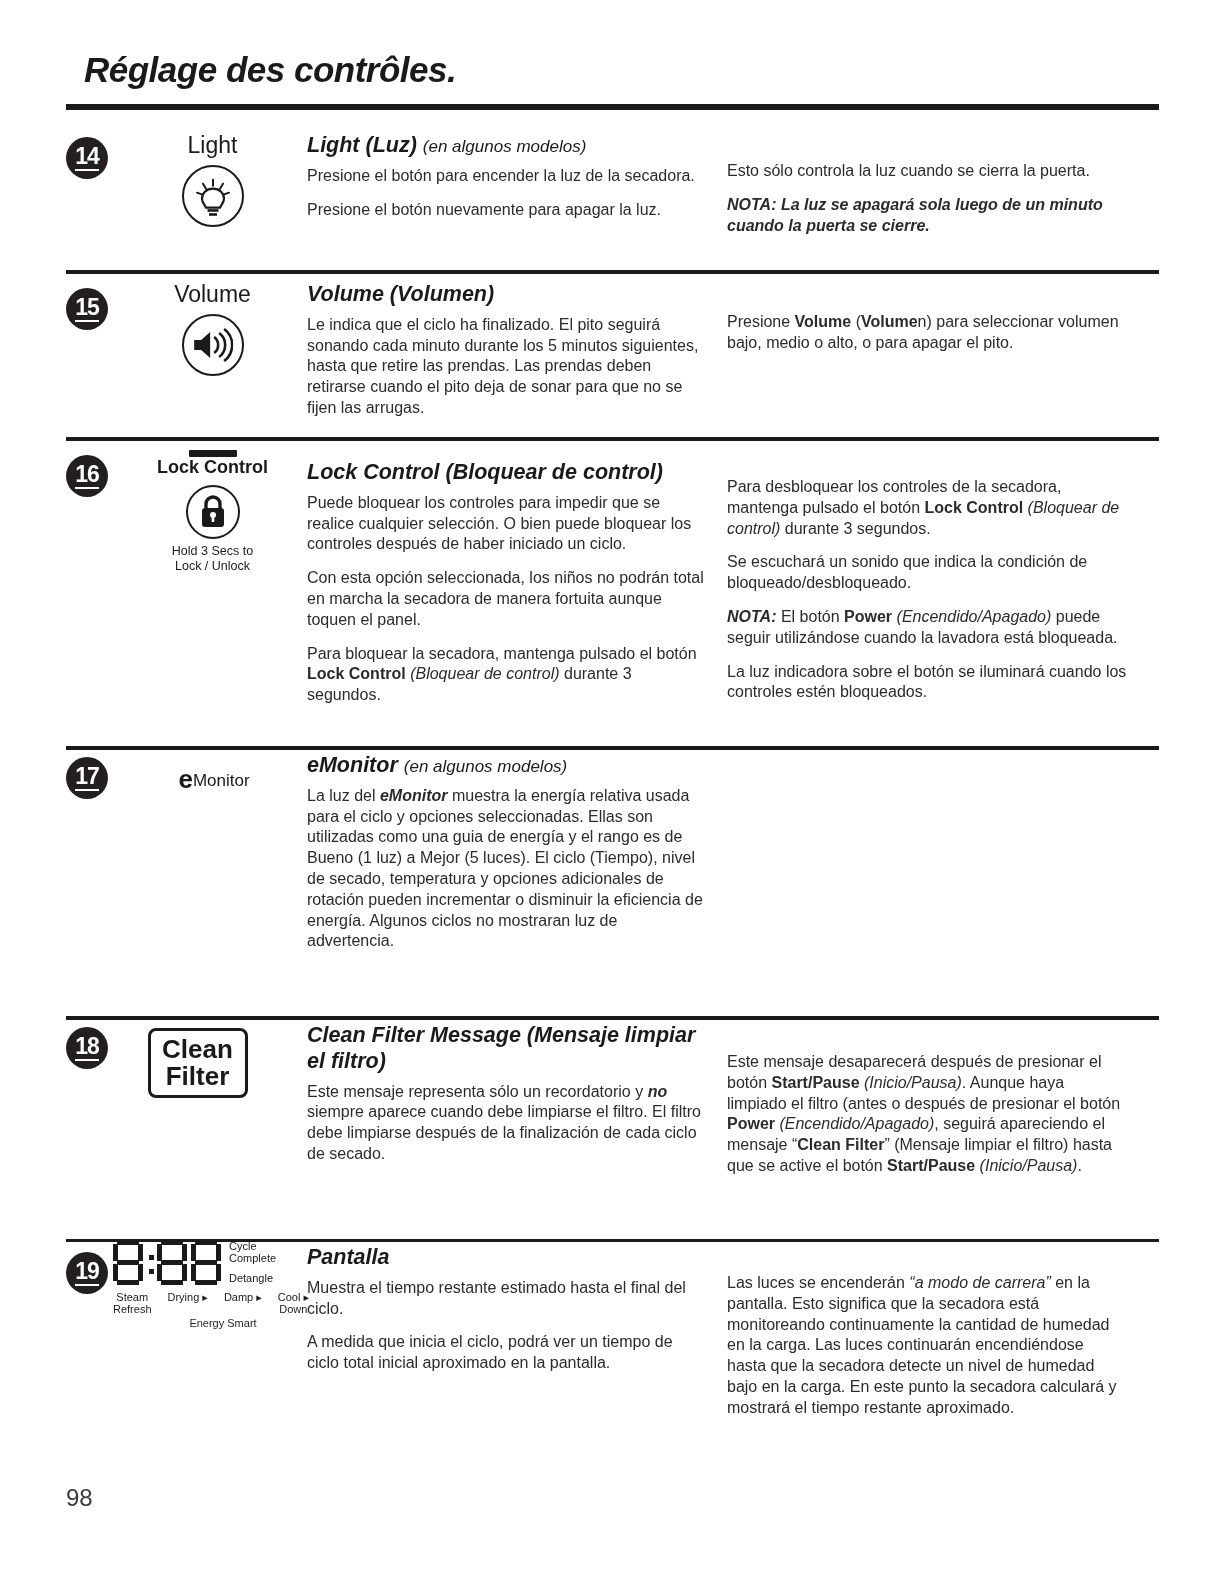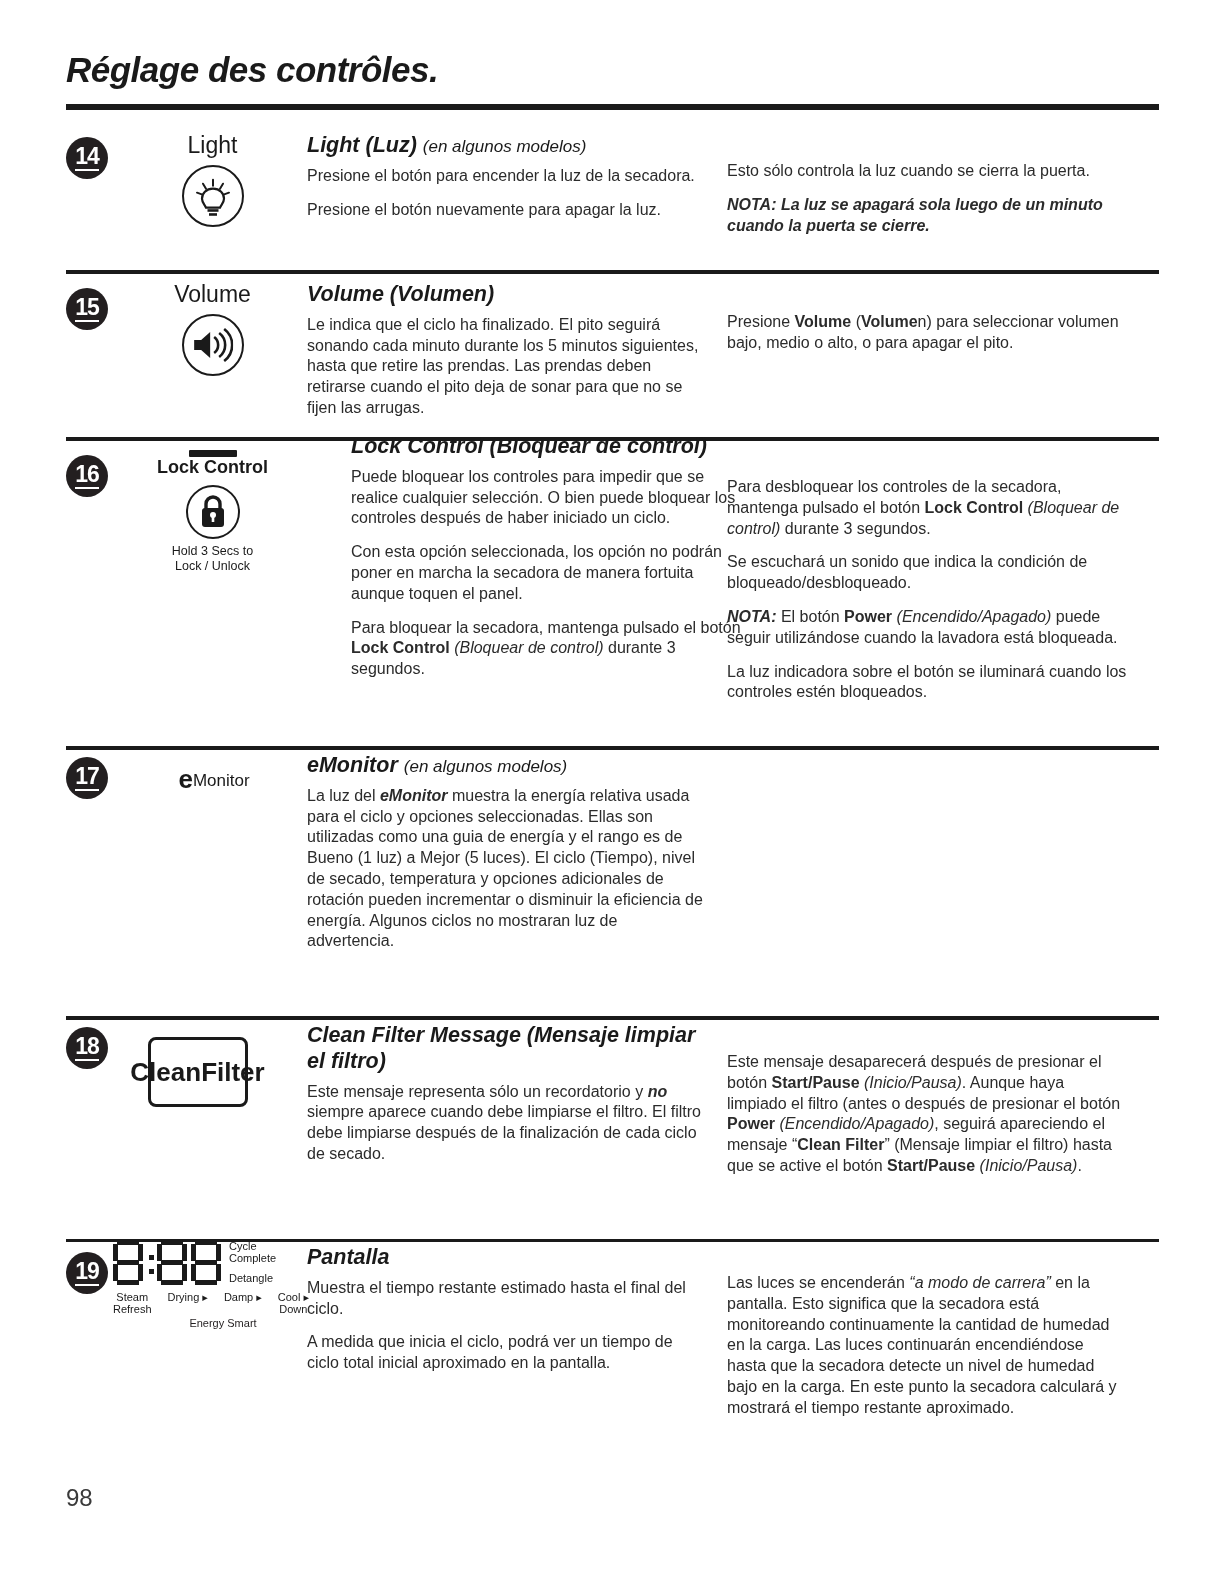--- a/index.html
+++ b/index.html
@@ -9,21 +9,21 @@
     background:#ffffff;
     font-family:"Liberation Sans", sans-serif;
     color:#231f20;
     position:relative;
     overflow:hidden;
   }
   .page { position:absolute; inset:0; }
 
   
   .page-title {
-    position:absolute; left:66px; top:50px;
+    position:absolute; left:84px; top:50px;
     font-size:35px; font-style:italic; font-weight:bold;
     letter-spacing:-0.5px;
     color:#1a1a1a;
   }
   .title-rule {
     position:absolute; left:66px; top:104px;
     width:1093px; height:6px; background:#1a1a1a;
   }
 
   
@@ -114,22 +114,22 @@
   .emon-foot {
     margin-top:6px; font-size:17px; color:#1a1a1a; text-align:center;
     white-space:nowrap; margin-left:8px;
   }
   .emon-foot .e { font-size:26px; font-weight:bold; vertical-align:-2px; }
   .leaf { position:absolute; right:-10px; top:-22px; }
 
   
   .cf-btn {
     width:100px; height:70px; border:3px solid #1a1a1a; border-radius:8px;
-    margin:9px auto; display:flex; align-items:center; justify-content:center;
-    line-height:1.02;
+    margin:0 auto; display:flex; align-items:center; justify-content:center;
+    flex-direction:column; line-height:1.02;
     font-size:26px; font-weight:bold; color:#1a1a1a;
   }
 
   
   .disp-wrap { position:absolute; left:113px; top:1240px; width:200px; }
   .seven-seg { display:flex; align-items:flex-start; }
   .digit { width:30px; height:46px; position:relative; margin-right:4px; }
   .seg { position:absolute; background:#1a1a1a; }
   .seg-h { height:5px; left:4px; width:22px; }
   .seg-v { width:5px; height:17px; }
@@ -241,24 +241,24 @@
           <circle cx="15" cy="20" r="3" fill="#ffffff"></circle>
           <rect x="13.7" y="20" width="2.6" height="7" fill="#ffffff"></rect>
         </svg>
       </div>
       <div class="icon-sub">
         <div>Hold 3 Secs to</div>
         <div>Lock / Unlock</div>
       </div>
     </div>
 
-    <div class="col-mid" style="top:434px;margin-left:44px;">
+    <div class="col-mid" style="top:460px;">
       <div class="sec-head">Lock Control (Bloquear de control)</div>
       <p class="body">Puede bloquear los controles para impedir que se realice cualquier selección. O bien puede bloquear los controles después de haber iniciado un ciclo.</p>
-      <p class="body">Con esta opción seleccionada, los opción no podrán poner en marcha la secadora de manera fortuita aunque toquen el panel.</p>
+      <p class="body">Con esta opción seleccionada, los niños no podrán total en marcha la secadora de manera fortuita aunque toquen el panel.</p>
       <p class="body">Para bloquear la secadora, mantenga pulsado el botón <span class="b">Lock Control</span> <span class="i">(Bloquear de control)</span> durante 3 segundos.</p>
     </div>
 
     <div class="col-right" style="top:477px;">
       <p class="body">Para desbloquear los controles de la secadora, mantenga pulsado el botón <span class="b">Lock Control</span> <span class="i">(Bloquear de control)</span> durante 3 segundos.</p>
       <p class="body">Se escuchará un sonido que indica la condición de bloqueado/desbloqueado.</p>
       <p class="body"><span class="bi">NOTA:</span> El botón <span class="b">Power</span> <span class="i">(Encendido/Apagado)</span> puede seguir utilizándose cuando la lavadora está bloqueada.</p>
       <p class="body">La luz indicadora sobre el botón se iluminará cuando los controles estén bloqueados.</p>
     </div>
   </div>

